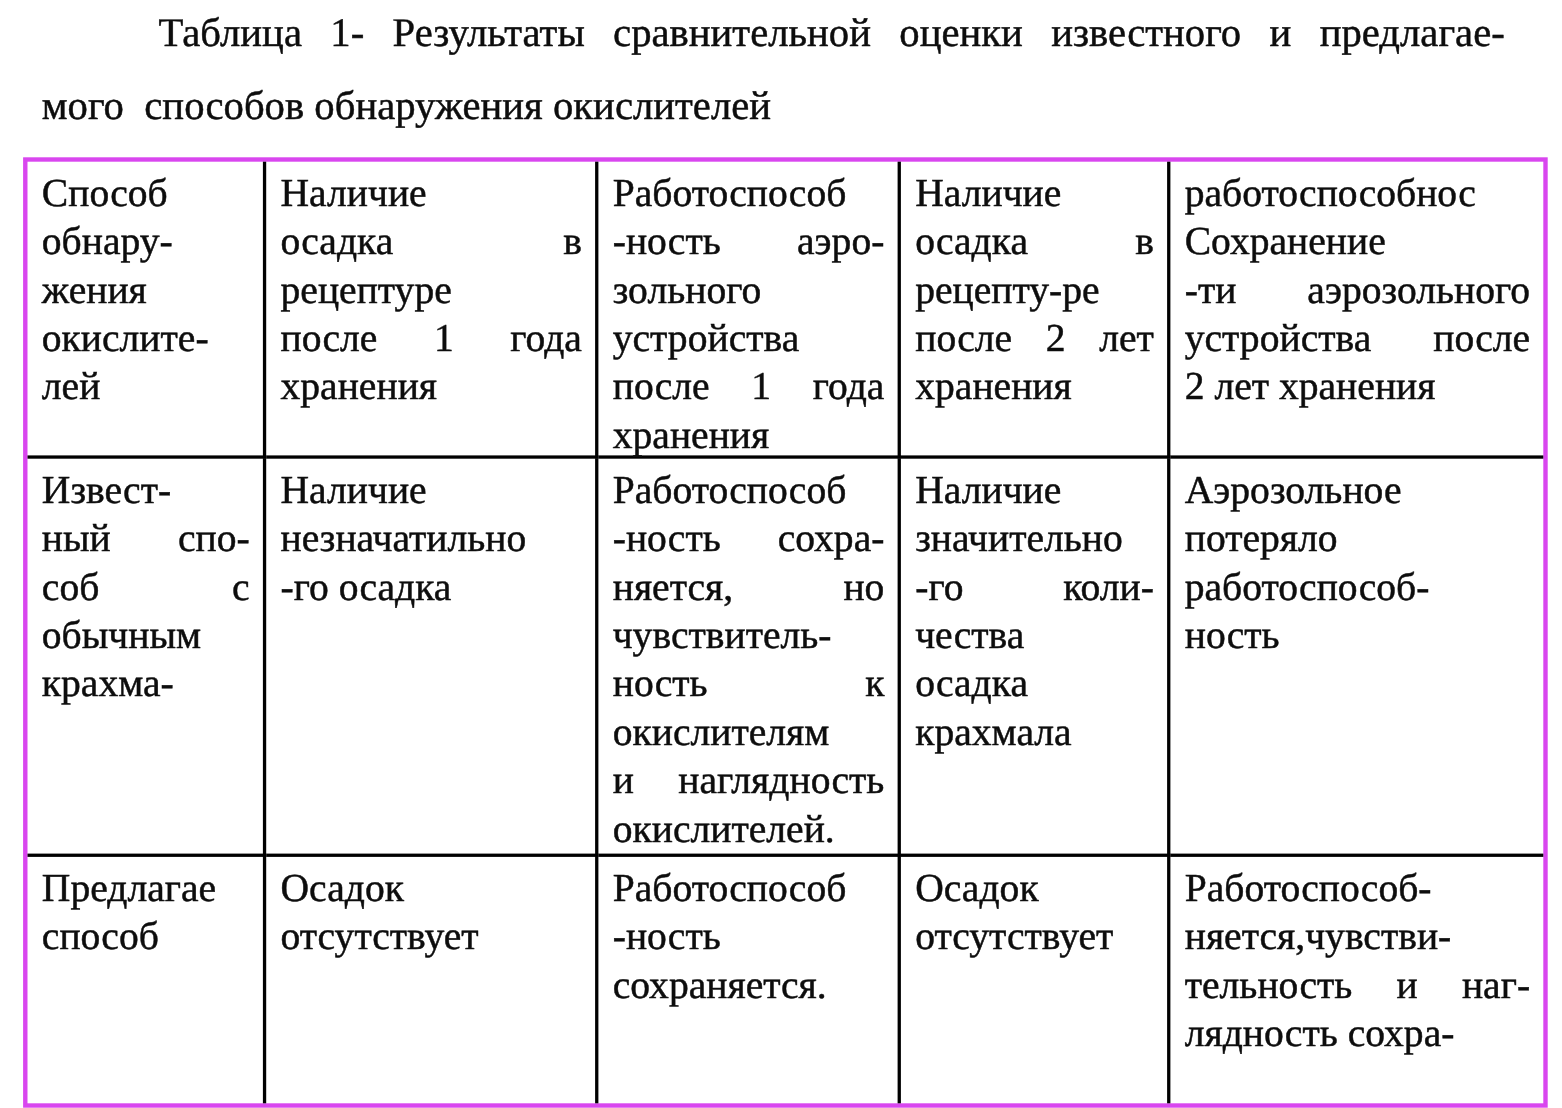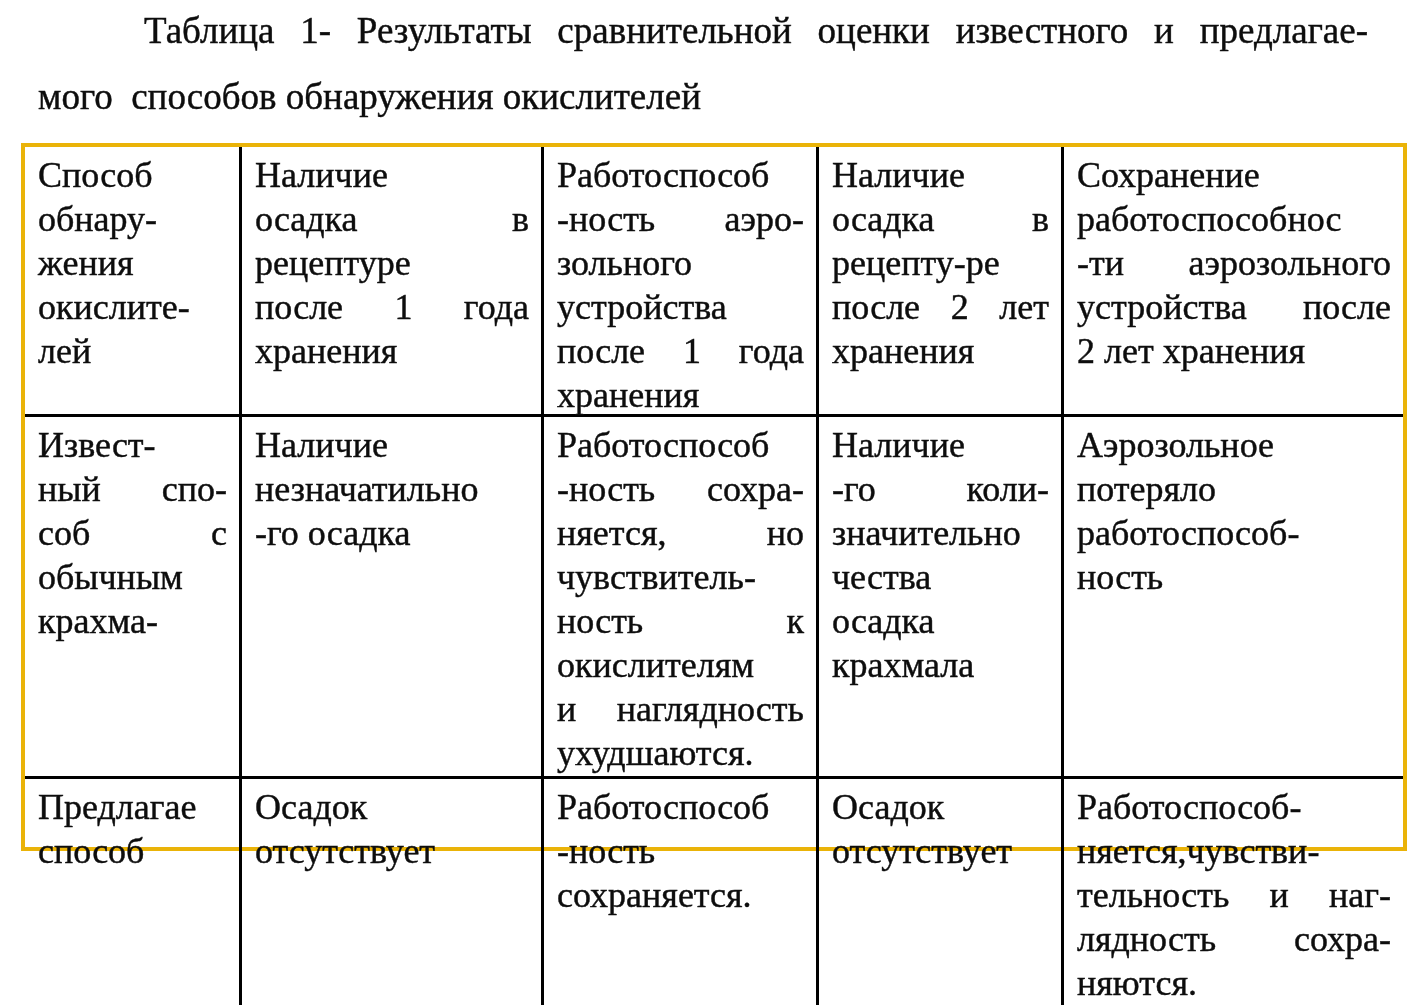--- a/index.html
+++ b/index.html
@@ -37,23 +37,23 @@
   .caption .line:last-child {
     text-align-last: left;
   }
 
   
   .comp-table {
     position: absolute;
     left: 21px;
     top: 143px;
     width: 1386px;
-    height: 708px;
+    height: 864px;
     box-sizing: border-box;
-    border: 4px solid #eab308;
+    border: 4px solid #d946ef;
     background: #fff;
     display: grid;
     grid-template-columns: 217px 302px 275px 245px 1fr;
     grid-template-rows: 270px 362px 1fr;
   }
   .cell {
     box-sizing: border-box;
     border-right: 3px solid #000;
     border-bottom: 3px solid #000;
     padding: 6px 12px 0 13px;
@@ -103,22 +103,22 @@
       <div class="line">хранения</div>
     </div>
   <div class="cell">
       <div class="line">Наличие</div>
       <div class="line">осадка в</div>
       <div class="line">рецепту-ре</div>
       <div class="line">после 2 лет</div>
       <div class="line">хранения</div>
     </div>
   <div class="cell">
+      <div class="line">работоспособнос</div>
       <div class="line">Сохранение</div>
-      <div class="line">работоспособнос</div>
       <div class="line">-ти аэрозольного</div>
       <div class="line">устройства после</div>
       <div class="line">2 лет хранения</div>
     </div>
 
   <div class="cell">
       <div class="line">Извест-</div>
       <div class="line">ный спо-</div>
       <div class="line">соб с</div>
       <div class="line">обычным</div>
@@ -130,26 +130,26 @@
       <div class="line">-го осадка</div>
     </div>
   <div class="cell">
       <div class="line">Работоспособ</div>
       <div class="line">-ность сохра-</div>
       <div class="line">няется, но</div>
       <div class="line">чувствитель-</div>
       <div class="line">ность к</div>
       <div class="line">окислителям</div>
       <div class="line">и наглядность</div>
-      <div class="line">ухудшаются.</div>
+      <div class="line">окислителей.</div>
     </div>
   <div class="cell">
       <div class="line">Наличие</div>
+      <div class="line">значительно</div>
       <div class="line">-го коли-</div>
-      <div class="line">значительно</div>
       <div class="line">чества</div>
       <div class="line">осадка</div>
       <div class="line">крахмала</div>
     </div>
   <div class="cell">
       <div class="line">Аэрозольное</div>
       <div class="line">потеряло</div>
       <div class="line">работоспособ-</div>
       <div class="line">ность</div>
     </div>
@@ -169,15 +169,14 @@
     </div>
   <div class="cell">
       <div class="line">Осадок</div>
       <div class="line">отсутствует</div>
     </div>
   <div class="cell">
       <div class="line">Работоспособ-</div>
       <div class="line">няется,чувстви-</div>
       <div class="line">тельность и наг-</div>
       <div class="line">лядность сохра-</div>
-      <div class="line">няются.</div>
     </div>
 </div>
 
 </body></html>

